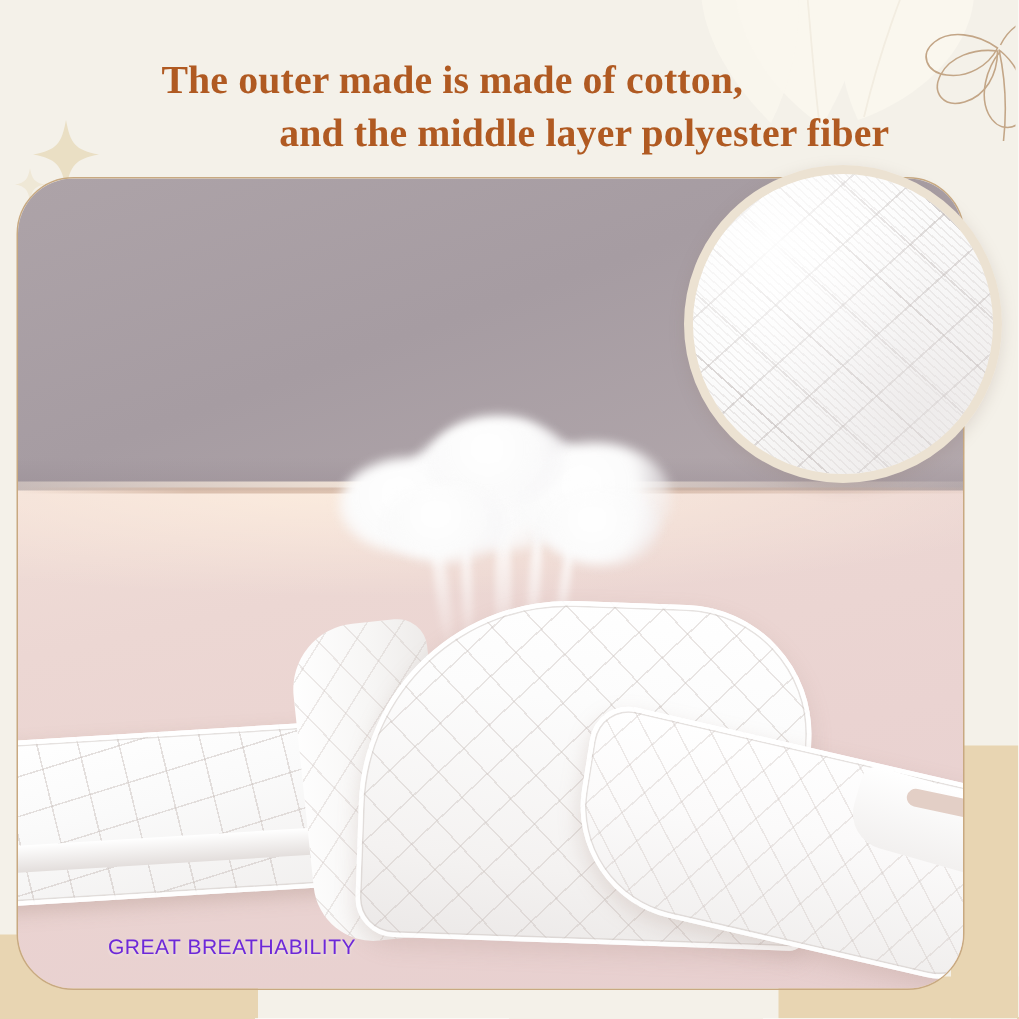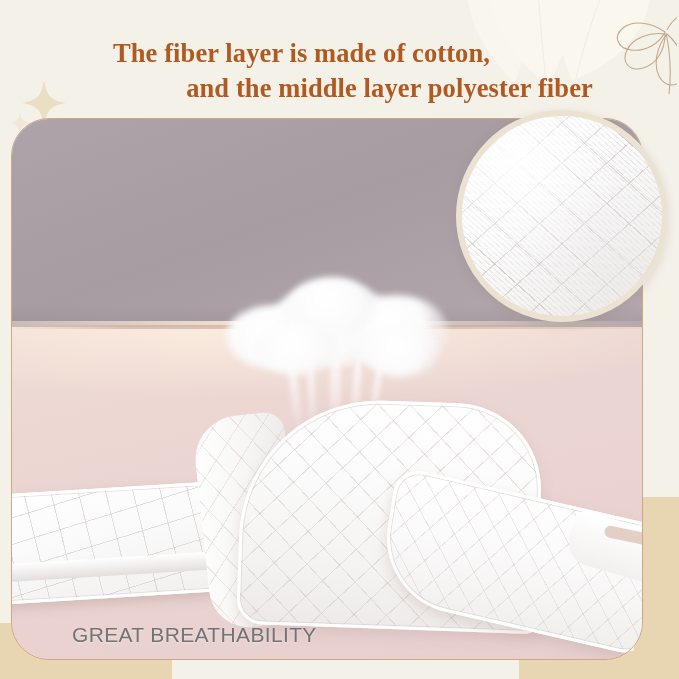--- a/index.html
+++ b/index.html
@@ -297,22 +297,22 @@
       radial-gradient(ellipse at 74% 78%, rgba(232,228,228,.6), rgba(255,255,255,0) 58%);
   }
 
   
   .features {
     position: absolute;
     left: 60px; top: 505px;
     z-index: 7;
   }
   .feature {
-    color: #737373;
-    font-size: 21px;
+    color: #6d28d9;
+    font-size: 14px;
     letter-spacing: .35px;
     line-height: 1;
     white-space: nowrap;
     text-shadow: 0 1px 2px rgba(255,255,255,.45);
   }
 </style>
 </head>
 <body>
 
 <div id="poster">
@@ -344,21 +344,21 @@
   </svg>
   <svg class="deco sparkle-sm" viewBox="0 0 20 22">
     <path d="M10 0 C11.4 7.6 13 9.6 20 11 C13 12.4 11.4 14.4 10 22 C8.6 14.4 7 12.4 0 11 C7 9.6 8.6 7.6 10 0 Z" fill="#eee5d0"></path>
   </svg>
 
   <div class="tan-block tan-bl"></div>
   <div class="tan-block tan-br"></div>
   <div class="tan-block tan-br2"></div>
 
   <h1 class="headline">
-    <span class="l1">The fiber layer is made of cotton,</span>
+    <span class="l1">The outer made is made of cotton,</span>
     <span class="l2">and the middle layer polyester fiber</span>
   </h1>
 
   <div class="photo-card">
     <div class="wall"></div>
     <div class="table"></div>
     <div class="table-hl"></div>
     <div class="horizon"></div>
 
     <div class="glass"></div>

